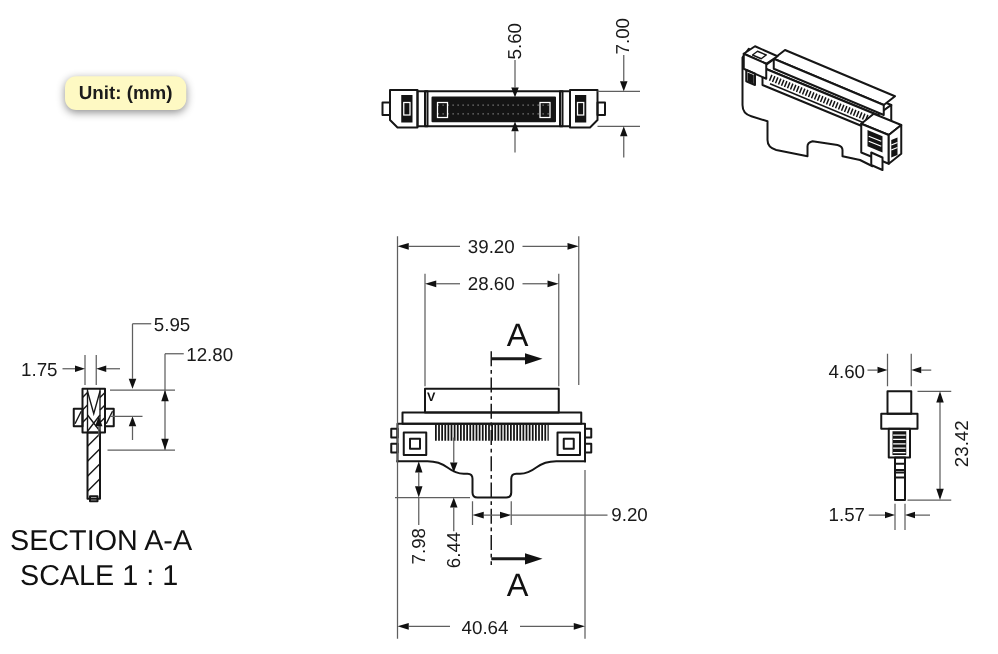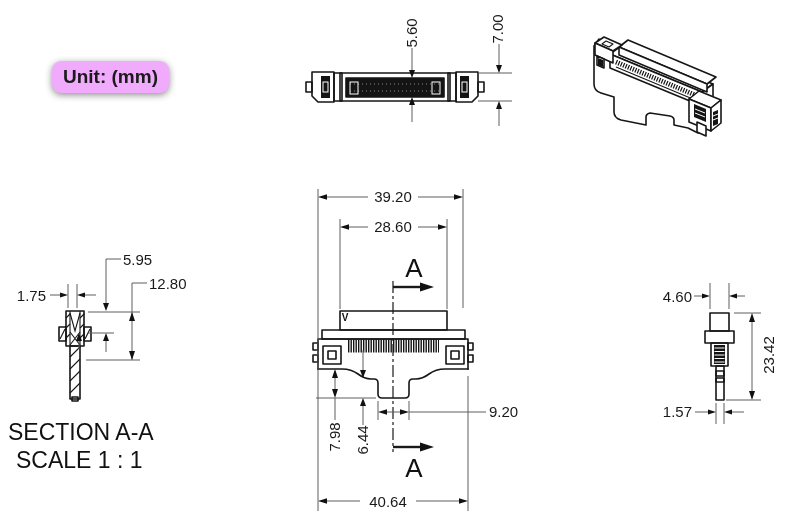--- a/index.html
+++ b/index.html
@@ -11,22 +11,22 @@
   .plfill{stroke:#161616;stroke-width:1.6;fill:#ffffff;stroke-linejoin:round;}
   .dark{fill:#141414;stroke:none;}
   .dl{stroke:#5f5f5f;stroke-width:1;fill:none;}
   .sl{stroke:#1a1a1a;stroke-width:2.4;fill:none;}
   .cl{stroke:#1a1a1a;stroke-width:1.2;fill:none;stroke-dasharray:12 3 3 3;}
   .ah{fill:#111;stroke:none;}
   .dt{font-size:15px;fill:#1a1a1a;}
   .bt{font-size:26px;fill:#111;}
   .st{font-size:23px;fill:#111;}
   .vt{font-size:10px;font-weight:bold;fill:#111;}
-  #unit-pill{position:absolute;left:52px;top:61px;background:#f0abfc;border-radius:9px;
-     padding:5px 11px;font-size:19px;font-weight:bold;color:#1b1b1b;
+  #unit-pill{position:absolute;left:52px;top:61px;background:#fef9c3;border-radius:9px;
+     padding:5px 11px;font-size:15px;font-weight:bold;color:#1b1b1b;
      box-shadow:0 2px 7px rgba(0,0,0,0.45);}
 </style>
 </head>
 <body>
 
 <div id="stage">
 
   <div id="unit-pill">Unit: (mm)</div>
 
   <svg id="drawing" width="798" height="523" viewBox="0 0 798 523">

